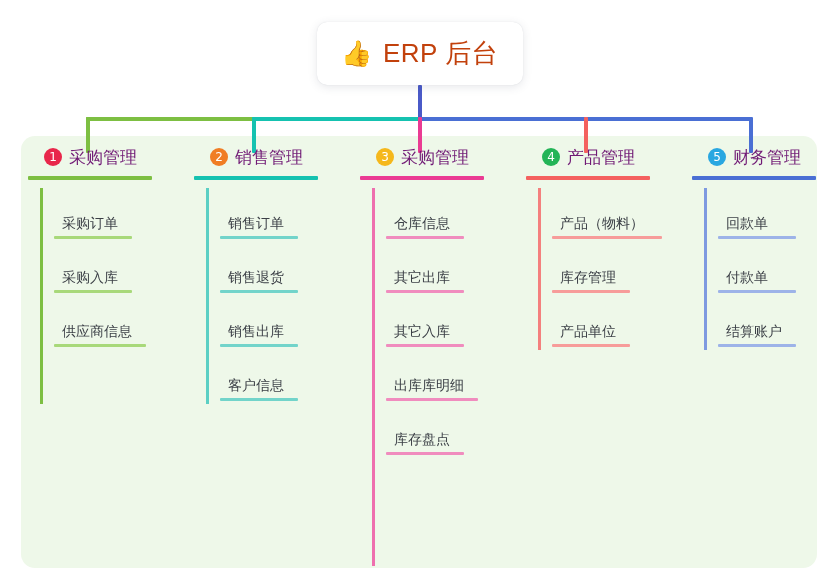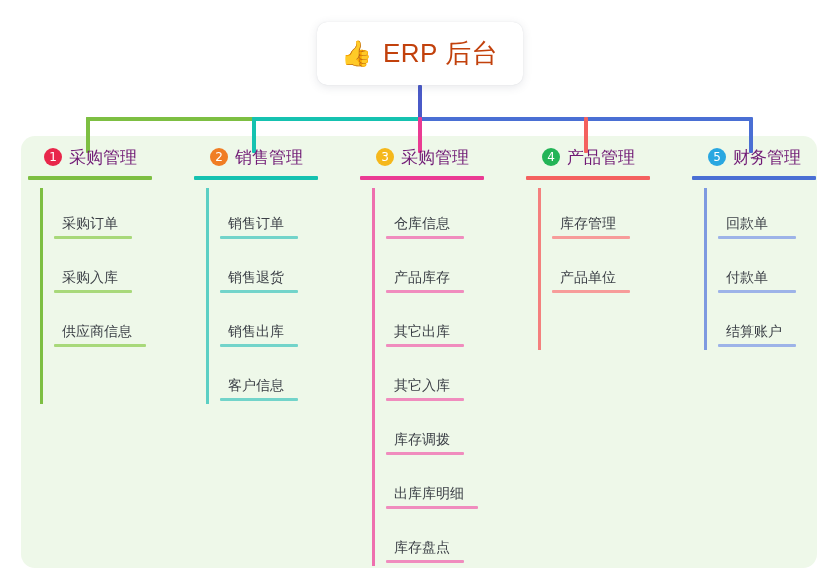--- a/index.html
+++ b/index.html
@@ -219,33 +219,25 @@
       <span class="col-title">采购管理</span>
     </div>
     <div class="head-rule" style="background:#ea3b93;"></div>
     <div class="items">
       <div class="spine" style="background:#ee6fae; height:378px;"></div>
       <div class="item">
         <span class="item-label">仓库信息</span>
         <span class="item-rule" style="background:#f08cbe;"></span>
       </div>
       <div class="item">
-        <span class="item-label">产品库存</span>
-        <span class="item-rule" style="background:#f08cbe;"></span>
-      </div>
-      <div class="item">
         <span class="item-label">其它出库</span>
         <span class="item-rule" style="background:#f08cbe;"></span>
       </div>
       <div class="item">
         <span class="item-label">其它入库</span>
-        <span class="item-rule" style="background:#f08cbe;"></span>
-      </div>
-      <div class="item">
-        <span class="item-label">库存调拨</span>
         <span class="item-rule" style="background:#f08cbe;"></span>
       </div>
       <div class="item">
         <span class="item-label">出库库明细</span>
         <span class="item-rule" style="background:#f08cbe; width:92px;"></span>
       </div>
       <div class="item">
         <span class="item-label">库存盘点</span>
         <span class="item-rule" style="background:#f08cbe;"></span>
       </div>
@@ -254,20 +246,24 @@
 
   <div class="column" style="left:526px;">
     <div class="col-head">
       <span class="badge" style="background: rgb(35, 180, 87);">4</span>
       <span class="col-title">产品管理</span>
     </div>
     <div class="head-rule" style="background:#f4615f;"></div>
     <div class="items">
       <div class="spine" style="background:#f4807e; height:162px;"></div>
       <div class="item">
+        <span class="item-label">产品（物料）</span>
+        <span class="item-rule" style="background:#f79c9a; width:110px;"></span>
+      </div>
+      <div class="item">
         <span class="item-label">库存管理</span>
         <span class="item-rule" style="background:#f79c9a;"></span>
       </div>
       <div class="item">
         <span class="item-label">产品单位</span>
         <span class="item-rule" style="background:#f79c9a;"></span>
       </div>
     </div>
   </div>
 

